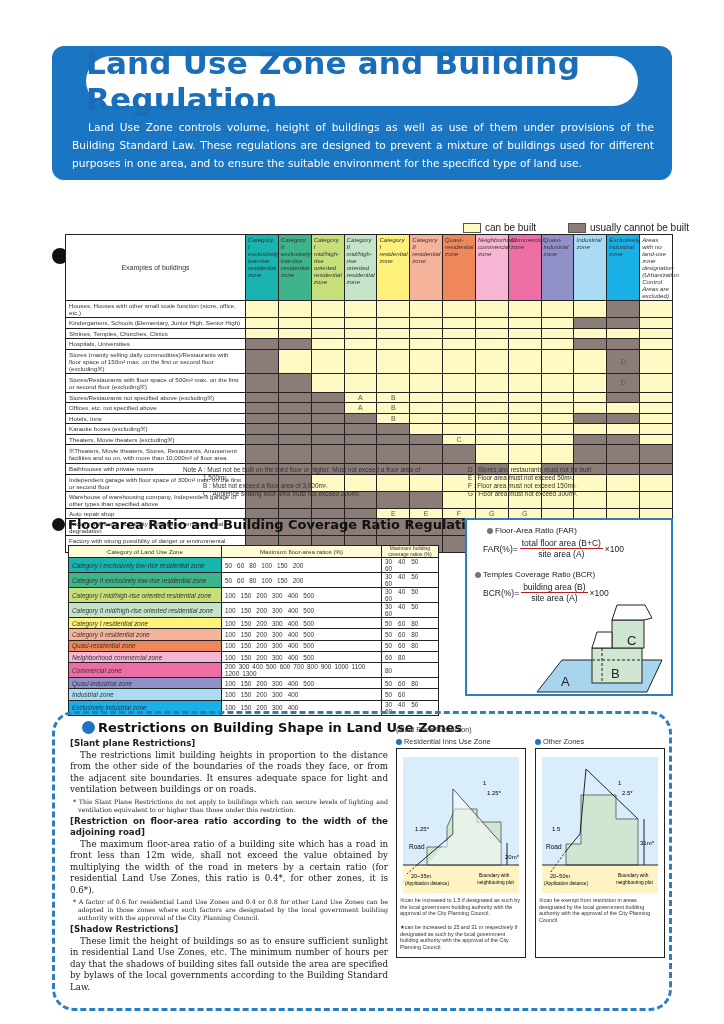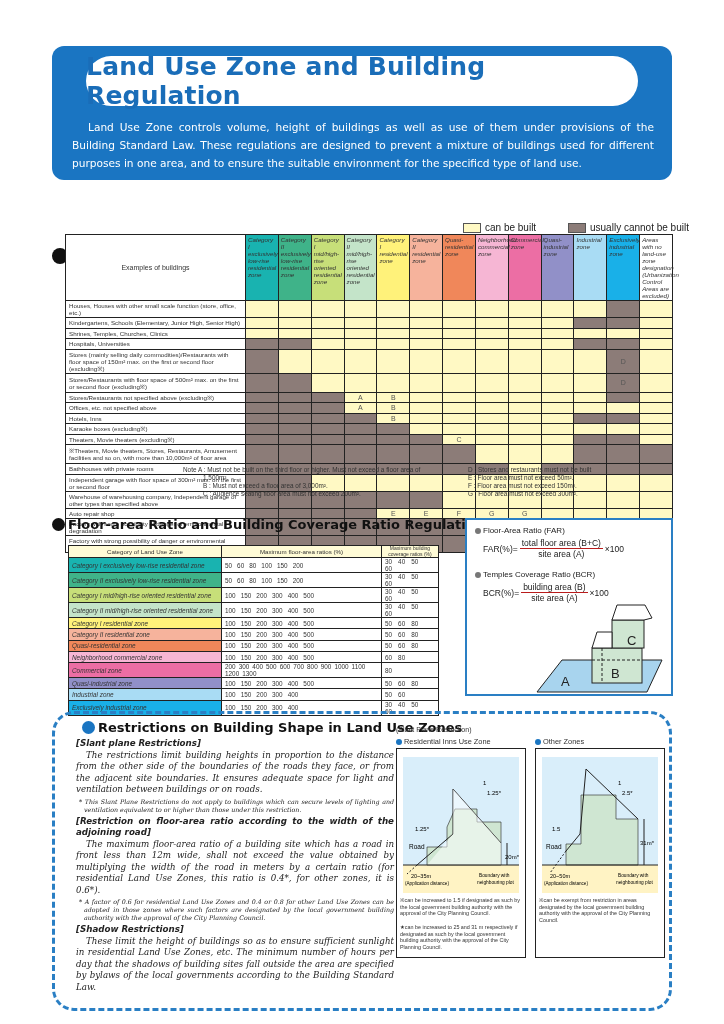--- a/index.html
+++ b/index.html
@@ -1,19 +1,19 @@
 <!DOCTYPE html>
 <html><head>
 <meta charset="utf-8">
 <style>
   * { box-sizing: border-box; margin: 0; padding: 0; }
   body { width: 724px; height: 1024px; background: #ffffff; font-family: "Liberation Sans", sans-serif; position: relative; overflow: hidden; color: #222; }
   .banner { position: absolute; left: 52px; top: 46px; width: 620px; height: 134px; background: #1a75c2; border-radius: 12px; }
   .banner-pill { position: absolute; left: 34px; top: 10px; width: 552px; height: 50px; background: #fff; border-radius: 25px; display: flex; align-items: center; justify-content: center; }
-  .banner-title { font-family: "DejaVu Sans", sans-serif; font-weight: bold; color: #1a6db8; font-size: 25px; letter-spacing: 0.2px; }
+  .banner-title { font-family: "DejaVu Sans", sans-serif; font-weight: bold; color: #1a6db8; font-size: 31px; letter-spacing: 0.2px; }
   .banner-text { position: absolute; left: 20px; right: 18px; top: 72px; color: #fff; font-size: 11.6px; line-height: 18px; text-align: justify; text-indent: 16px; font-family: "DejaVu Sans", sans-serif; font-size: 10.6px; }
   .h2 { position: absolute; font-family: "DejaVu Sans", sans-serif; font-weight: bold; color: #111; display: flex; align-items: center; }
   .dot { display: inline-block; border-radius: 50%; background: #111; margin-right: 3px; }
   .legend { position: absolute; top: 222px; font-size: 10px; display: flex; align-items: center; }
   .legend .sw { width: 18px; height: 10px; border: 1px solid #555; margin-right: 4px; }
   table.grid { position: absolute; left: 65px; top: 234px; border-collapse: collapse; table-layout: fixed; width: 608px; }
   table.grid td, table.grid th { border: 1px solid #222; font-size: 6.2px; line-height: 7px; }
   table.grid th { font-weight: normal; font-style: italic; text-align: left; vertical-align: top; padding: 1px 2px; height: 29px; color: #333; }
   table.grid th.first { font-style: normal; text-align: center; vertical-align: middle; font-size: 7px; background: #fff; }
   table.grid td.lab { padding: 1px 3px; font-size: 6.2px; background: #fff; color: #333; }
@@ -25,21 +25,21 @@
   table.far td { border: 1px solid #222; font-size: 6.4px; height: 11.3px; padding: 0 3px; color: #333; }
   table.far tr.head td { background: #fffbd6; text-align: center; font-size: 6.2px; }
   table.far td.zone { font-style: italic; }
   table.far td.nums span { display: inline-block; margin-right: 5px; }
   .fbox { position: absolute; left: 465px; top: 518px; width: 208px; height: 178px; border: 2px solid #2a7fc4; background: #fff; }
   .fbox .lbl { position: absolute; font-size: 8px; color: #222; display: flex; align-items: center; }
   .fbox .bd { display: inline-block; width: 6px; height: 6px; border-radius: 50%; background: #777; margin-right: 2px; }
   .frac { display: inline-flex; flex-direction: column; align-items: center; margin: 0 2px; }
   .frac .num { border-bottom: 1px solid #b91c1c; padding: 0 2px; }
   .dash { position: absolute; left: 52px; top: 711px; width: 620px; height: 300px; border: 3px dashed #2a7fc4; border-radius: 22px; }
-  .restr { position: absolute; left: 76px; top: 738px; width: 318px; font-family: "DejaVu Serif", serif; font-size: 8.7px; line-height: 11.5px; color: #222; text-align: justify; font-style: italic; }
+  .restr { position: absolute; left: 70px; top: 738px; width: 318px; font-family: "DejaVu Serif", serif; font-size: 8.7px; line-height: 11.5px; color: #222; text-align: justify; }
   .restr .sub { font-weight: bold; font-family: "DejaVu Sans", sans-serif; font-size: 8.7px; }
   .restr p { text-indent: 10px; }
   .restr .fn { font-size: 6.3px; line-height: 8px; padding-left: 8px; text-indent: -5px; margin: 2px 0; }
   .diag { position: absolute; border: 1px solid #222; background: #fff; }
   .diag .cap { position: absolute; font-size: 5.4px; line-height: 6.5px; color: #333; }
   .sectlbl { position: absolute; font-size: 7.4px; color: #333; display: flex; align-items: center; }
   .bdot { display: inline-block; width: 6px; height: 6px; border-radius: 50%; background: #1a75c2; margin-right: 2px; }
 </style>
 </head>
 <body>
@@ -465,21 +465,21 @@
       </tr>
       <tr>
         <td class="zone" style="background: rgb(25, 176, 232);">Exclusively industrial zone</td>
         <td class="nums"><span>100</span><span>150</span><span>200</span><span>300</span><span>400</span></td>
         <td class="nums"><span style="margin-right: 6px;">30</span><span style="margin-right: 6px;">40</span><span style="margin-right: 6px;">50</span><span style="margin-right: 6px;">60</span></td>
       </tr>
     </tbody>
 </table>
 
 <div class="fbox">
-  <div class="lbl" style="left:8px; top:6px;">
+  <div class="lbl" style="left:20px; top:6px;">
       <span class="bd"></span>
       <span>Floor-Area Ratio (FAR)</span>
     </div>
   <div class="lbl" style="left:16px; top:18px; font-size:8.5px;">
     <span>FAR(%)=</span>
     <span class="frac">
         <span class="num">total floor area (B+C)</span>
         <span>site area (A)</span>
       </span>
     <span>×100</span>

